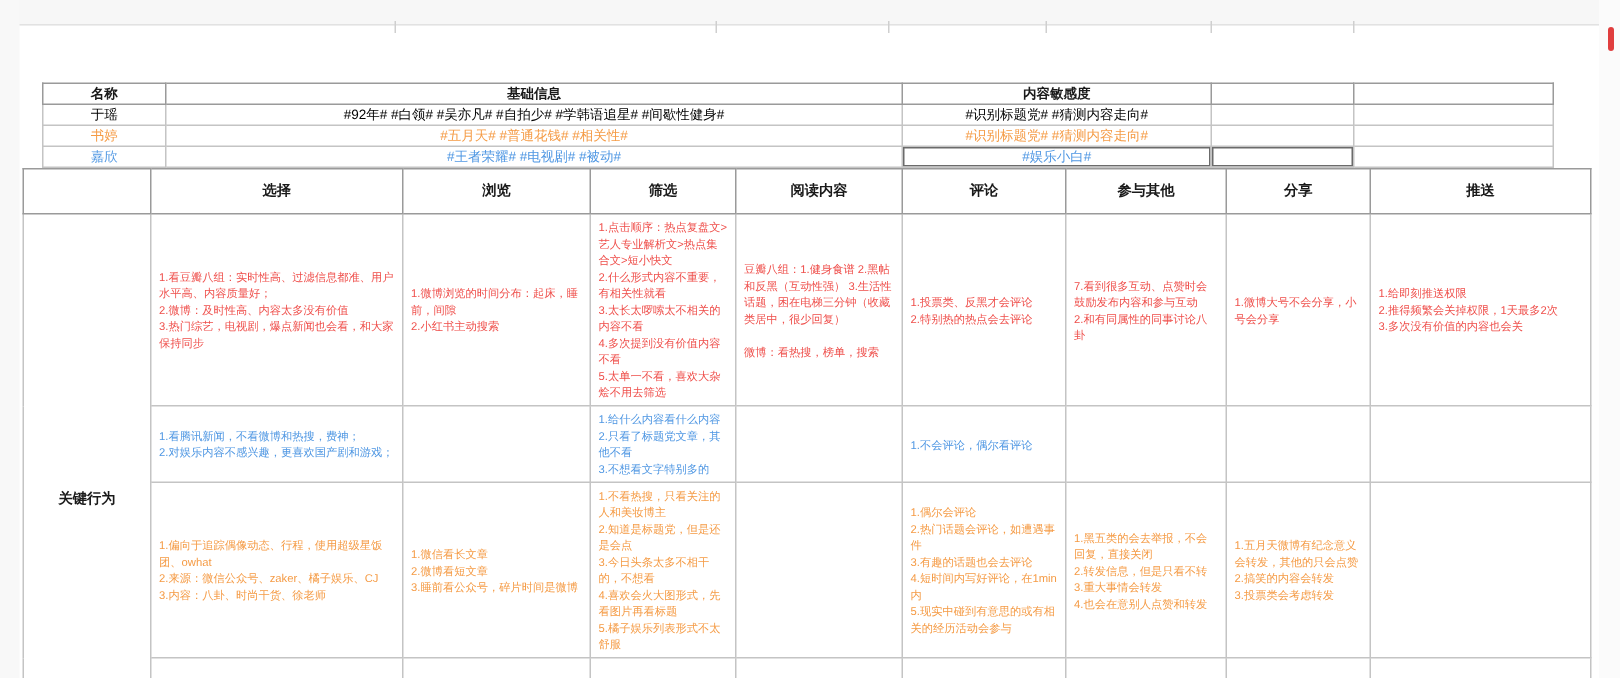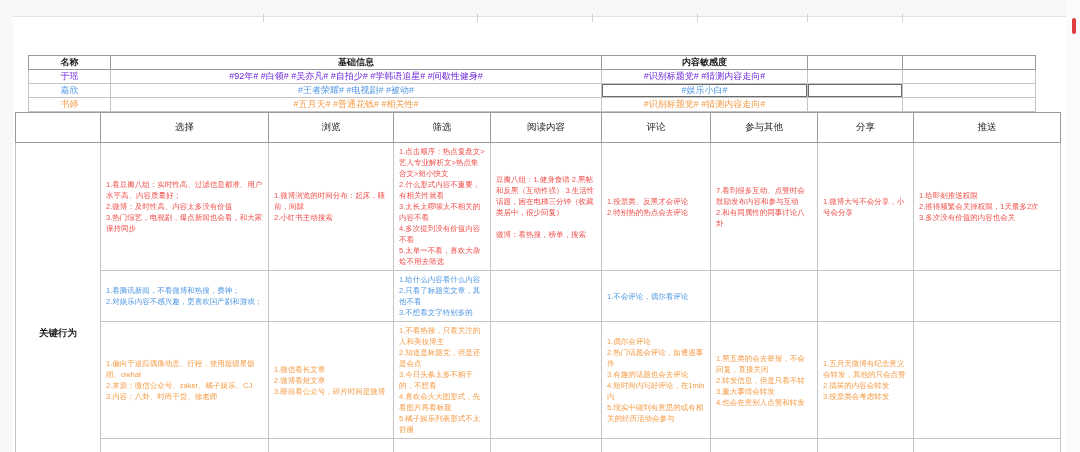--- a/index.html
+++ b/index.html
@@ -19,21 +19,21 @@
   #profile { left:28px; top:22px;margin-top:33px; }
   #profile td, #profile th { height:14px; font-size:9px; text-align:center; vertical-align:middle;
     padding:0 3px; white-space:nowrap; }
   #profile th { font-weight:bold; color:#1a1a1a; border-color:#9a9a9a; }
   #profile tr.empty td { border-color:#d6d6d6; }
   #profile { border:1px solid #8c8c8c; }
   td.dark-outline { box-shadow: inset 0 0 0 1px #6b6b6b; }
 
   
   #behavior { left:15px; top:112px; border:1px solid #8c8c8c; }
-  #behavior th { height:30px; font-size:9.5px; font-weight:normal; color:#1a1a1a;
+  #behavior th { height:30px; font-size:9.5px; font-weight:bold; color:#1a1a1a;
     text-align:center; vertical-align:middle; border-color:#9a9a9a; }
   #behavior td { font-size:7.5px; line-height:11px; vertical-align:middle;
     padding:3px 5px; white-space:pre-line; text-align:left; }
   #behavior td.rowlabel { font-size:9.5px; font-weight:bold; color:#1a1a1a;
     text-align:center; vertical-align:middle; white-space:nowrap; }
   tr.h109 td { height:109px; } tr.h50 td { height:50px; }
   tr.h90 td { height:90px;margin-top:48px; } tr.h84 td { height:84px; }
 </style>
 </head>
 <body>
@@ -65,39 +65,39 @@
     </th>
     <th>
       <span>基础信息</span>
     </th>
     <th>
       <span>内容敏感度</span>
     </th>
     <th></th>
     <th></th>
   </tr>
-  <tr style="color: #6d28d9;">
+  <tr style="color: #000000;">
     <td>于瑶</td>
     <td>#92年# #白领# #吴亦凡# #自拍少# #学韩语追星# #间歇性健身#</td>
+    <td>#识别标题党# #猜测内容走向#</td>
+    <td></td>
+    <td></td>
+  </tr>
+  <tr style="color: rgb(245, 155, 69);">
+    <td>书婷</td>
+    <td>#五月天# #普通花钱# #相关性#</td>
     <td>#识别标题党# #猜测内容走向#</td>
     <td></td>
     <td></td>
   </tr>
   <tr style="color: rgb(79, 151, 227);">
     <td>嘉欣</td>
     <td>#王者荣耀# #电视剧# #被动#</td>
     <td class="dark-outline">#娱乐小白#</td>
     <td class="dark-outline"></td>
-    <td></td>
-  </tr>
-  <tr style="color: rgb(245, 155, 69);">
-    <td>书婷</td>
-    <td>#五月天# #普通花钱# #相关性#</td>
-    <td>#识别标题党# #猜测内容走向#</td>
-    <td></td>
     <td></td>
   </tr>
   <tr style="color: rgb(157, 120, 239); font-style: italic;">
     <td>roro</td>
     <td>#蔡徐坤# #疯狂花钱#</td>
     <td></td>
     <td></td>
     <td></td>
   </tr>
   <tr class="empty">

